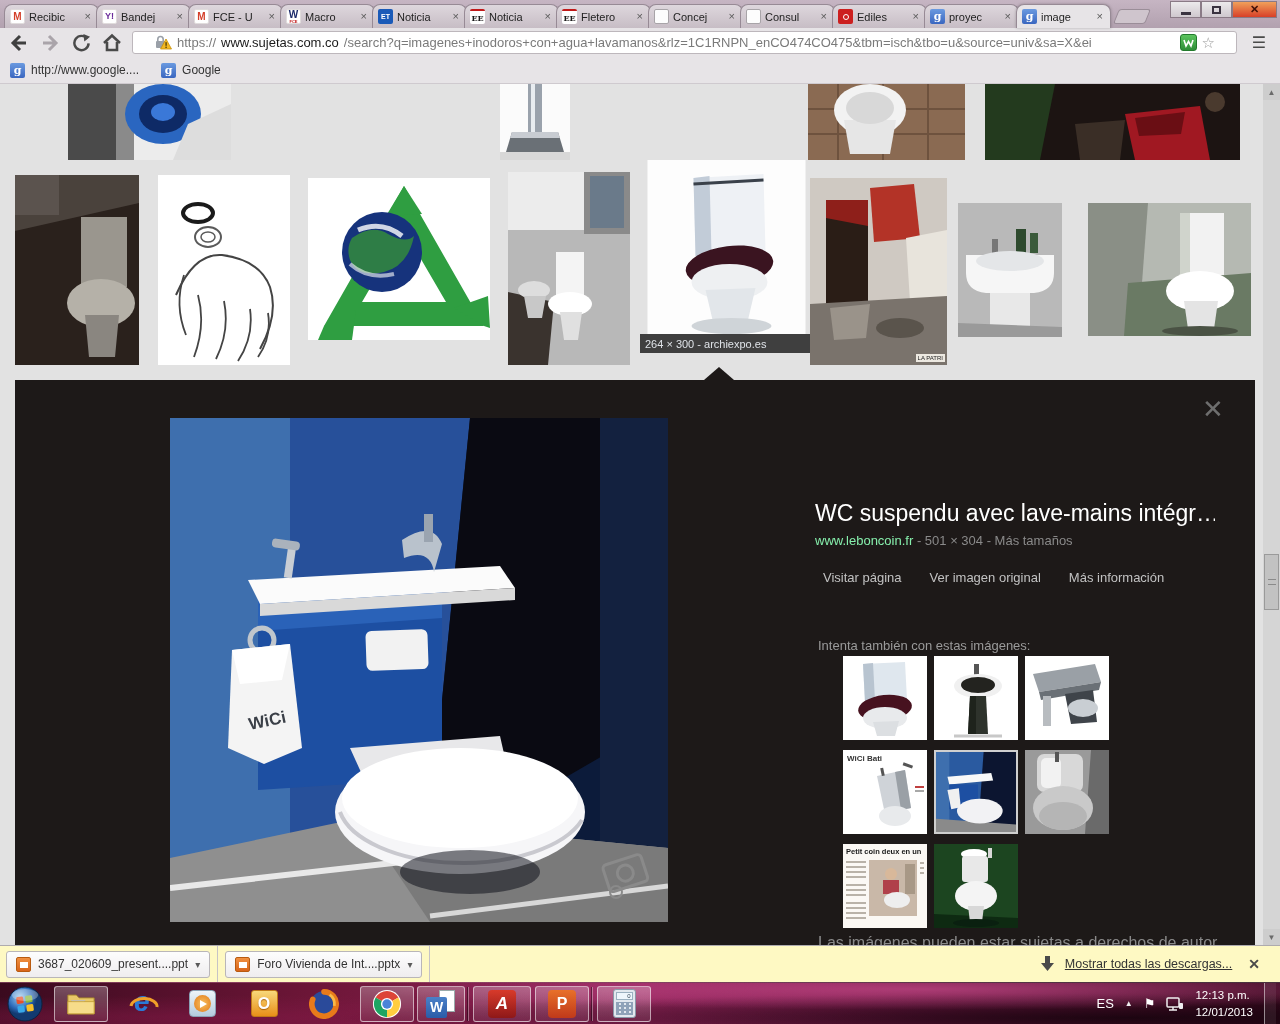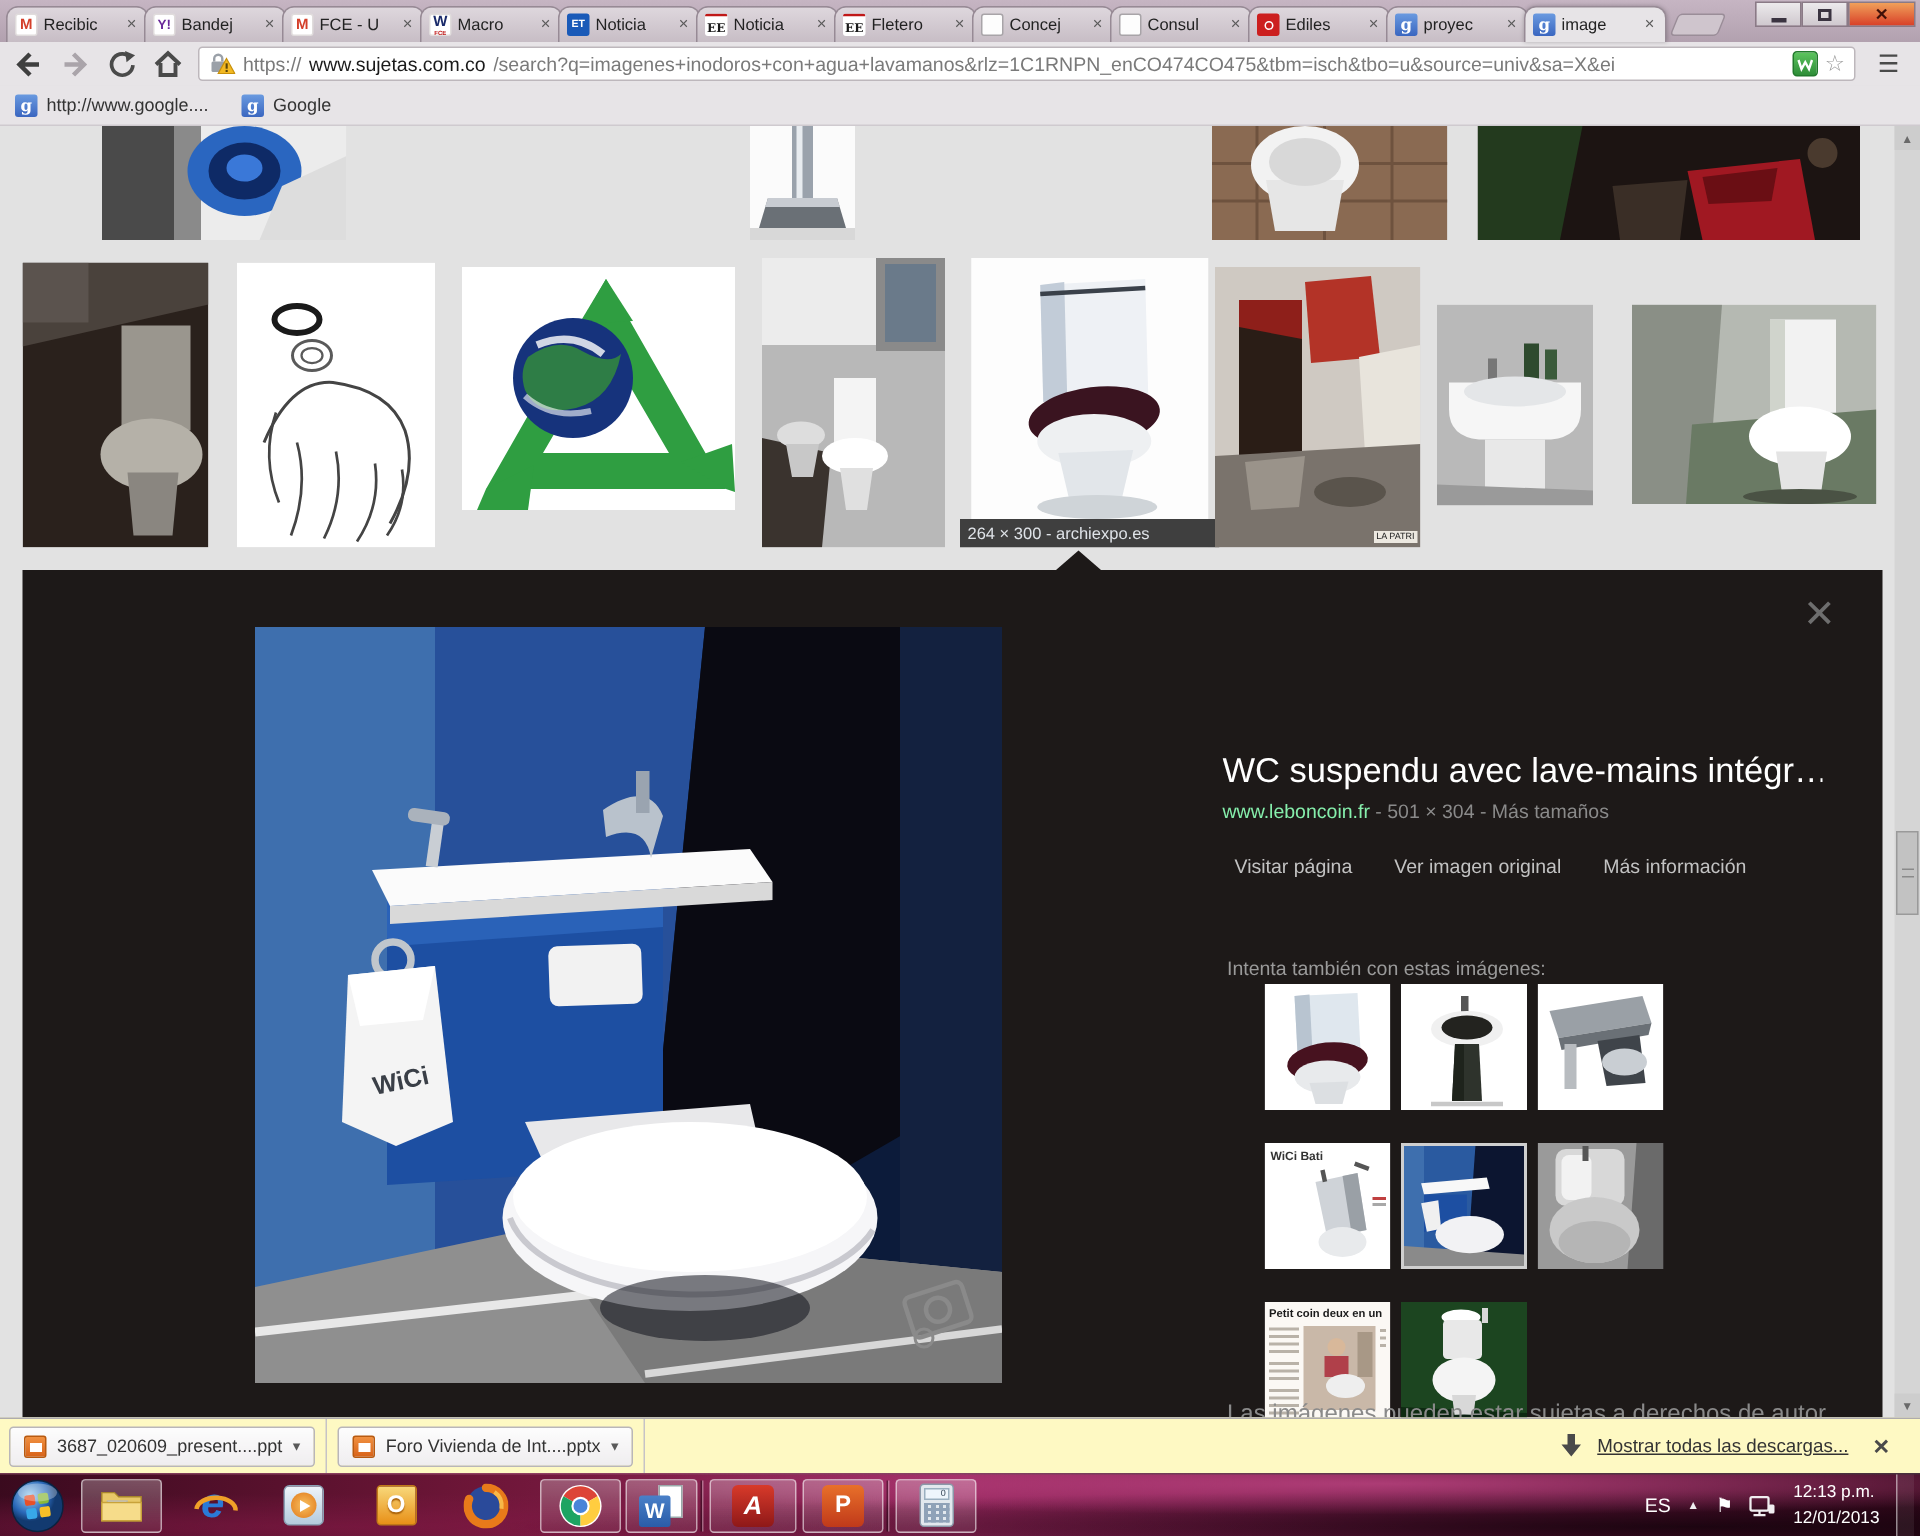--- a/index.html
+++ b/index.html
@@ -36,21 +36,21 @@
   border:1px solid #8a7a86;background:linear-gradient(#eceaec,#cfc8ce);}
 .wc .bar{width:10px;height:3px;background:#3a3340;margin-top:7px;}
 .wc .box{width:9px;height:8px;border:2px solid #3a3340;}
 .wc-close{width:45px;background:linear-gradient(#f0a05a,#d84028);color:#401008;font-size:11px;font-weight:bold;}
 
 
 .toolbar{position:absolute;left:0;top:28px;width:1280px;height:29px;background:#e7e4e7;
   display:flex;align-items:center;padding:0 8px;gap:9px;}
 .navbtn{width:22px;height:22px;display:flex;align-items:center;justify-content:center;}
 .omnibox{flex:1;height:23px;background:#fff;border:1px solid #bdb7bc;border-radius:3px;
-  display:flex;align-items:center;padding:0 6px;gap:5px;font-size:13px;color:#7a7a7a;overflow:hidden;}
+  display:flex;align-items:center;padding:0 21px;gap:5px;font-size:13px;color:#7a7a7a;overflow:hidden;}
 .omnibox .host{color:#1a1a1a;}
 .omnibox .path{white-space:nowrap;overflow:hidden;flex:1;}
 .shield{width:17px;height:17px;border-radius:3px;background:linear-gradient(#5cc45e,#2e8e38);
   border:1px solid #227a2c;display:flex;align-items:center;justify-content:center;flex:0 0 auto;}
 .starbtn{font-size:15px;color:#9a9a9a;flex:0 0 auto;line-height:1;}
 .menubtn{font-size:16px;color:#4a4a4a;width:26px;text-align:center;}
 
 
 .bookmarksbar{position:absolute;left:0;top:57px;width:1280px;height:27px;background:#e7e4e7;
   border-bottom:1px solid #cfcacf;display:flex;align-items:center;padding-left:10px;gap:22px;}
@@ -71,21 +71,21 @@
 .ov-close{position:absolute;left:1183px;top:12px;font-size:26px;color:#6e6e6e;line-height:1;padding:4px;}
 .mainimg{position:absolute;left:155px;top:38px;width:498px;height:504px;}
 .mainimg svg{width:100%;height:100%;display:block;}
 .ov-title{position:absolute;left:800px;top:120px;width:400px;font-size:23px;color:#fff;
   white-space:nowrap;overflow:hidden;}
 .ov-source{position:absolute;left:800px;top:153px;font-size:13px;color:#8a8a8a;}
 .ov-source .dom{color:#86efac;font-weight:normal;}
 .ov-links{position:absolute;left:808px;top:190px;display:flex;gap:28px;font-size:13px;font-weight:normal;color:#c2c2c2;}
 .ov-links span{white-space:nowrap;}
 .ov-heading{position:absolute;left:803px;top:258px;font-size:13px;color:#9a9a9a;}
-.rel-grid{position:absolute;left:802px;top:276px;width:372px;display:flex;flex-wrap:wrap;gap:22px 7px;padding-left:26px;}
+.rel-grid{position:absolute;left:802px;top:276px;width:372px;display:flex;flex-wrap:wrap;gap:10px 7px;padding-left:26px;}
 .rel{width:84px;height:84px;overflow:hidden;position:relative;}
 .rel svg{width:100%;height:100%;display:block;}
 .rel.selected{border:2px solid #cfcfcf;}
 .ov-copy{position:absolute;left:803px;top:554px;font-size:16px;color:#8a8a8a;text-align:right;}
 
 
 .scrollbar{position:absolute;right:0;top:0;width:17px;height:861px;background:#d5d5d5;}
 .sb-btn{position:absolute;left:0;width:17px;height:16px;background:#cdcdcd;color:#6a6a6a;
   font-size:8px;display:flex;align-items:center;justify-content:center;}
 .sb-up{top:0;}
@@ -380,21 +380,21 @@
           <rect x="76" y="0" width="46" height="62" fill="#8a8a8a"></rect>
           <rect x="82" y="4" width="34" height="52" fill="#6a7a8a"></rect>
           <polygon points="0,120 46,130 40,193 0,193" fill="#3a332e"></polygon>
           <rect x="48" y="80" width="28" height="44" fill="#f4f4f4"></rect>
           <ellipse cx="62" cy="132" rx="22" ry="12" fill="#ffffff"></ellipse>
           <polygon points="52,140 74,140 70,168 56,168" fill="#e0e0e0"></polygon>
           <ellipse cx="26" cy="118" rx="16" ry="9" fill="#dddddd"></ellipse>
           <polygon points="16,124 38,124 34,146 20,146" fill="#c8c8c8"></polygon>
         </svg>
     </div>
-    <div class="thumb" style="left:640px;top:88px;width:173px;height:193px">
+    <div class="thumb" style="left:640px;top:76px;width:173px;height:193px">
       <svg viewBox="0 0 158 193">
           <rect width="158" height="193" fill="#fdfdfd"></rect>
           <polygon points="46,18 116,14 118,92 48,96" fill="#eef1f5"></polygon>
           <polygon points="46,18 62,16 64,94 48,96" fill="#c2ccd8"></polygon>
           <line x1="46" y1="24" x2="116" y2="20" stroke="#3a414a" stroke-width="3"></line>
           <ellipse cx="82" cy="106" rx="44" ry="20" fill="#3a1420" transform="rotate(-7 82 106)"></ellipse>
           <ellipse cx="82" cy="122" rx="38" ry="18" fill="#eef0f2"></ellipse>
           <polygon points="58,130 108,128 100,162 66,164" fill="#e2e6ea"></polygon>
           <ellipse cx="84" cy="166" rx="40" ry="8" fill="#cfd4d8"></ellipse>
         </svg>

